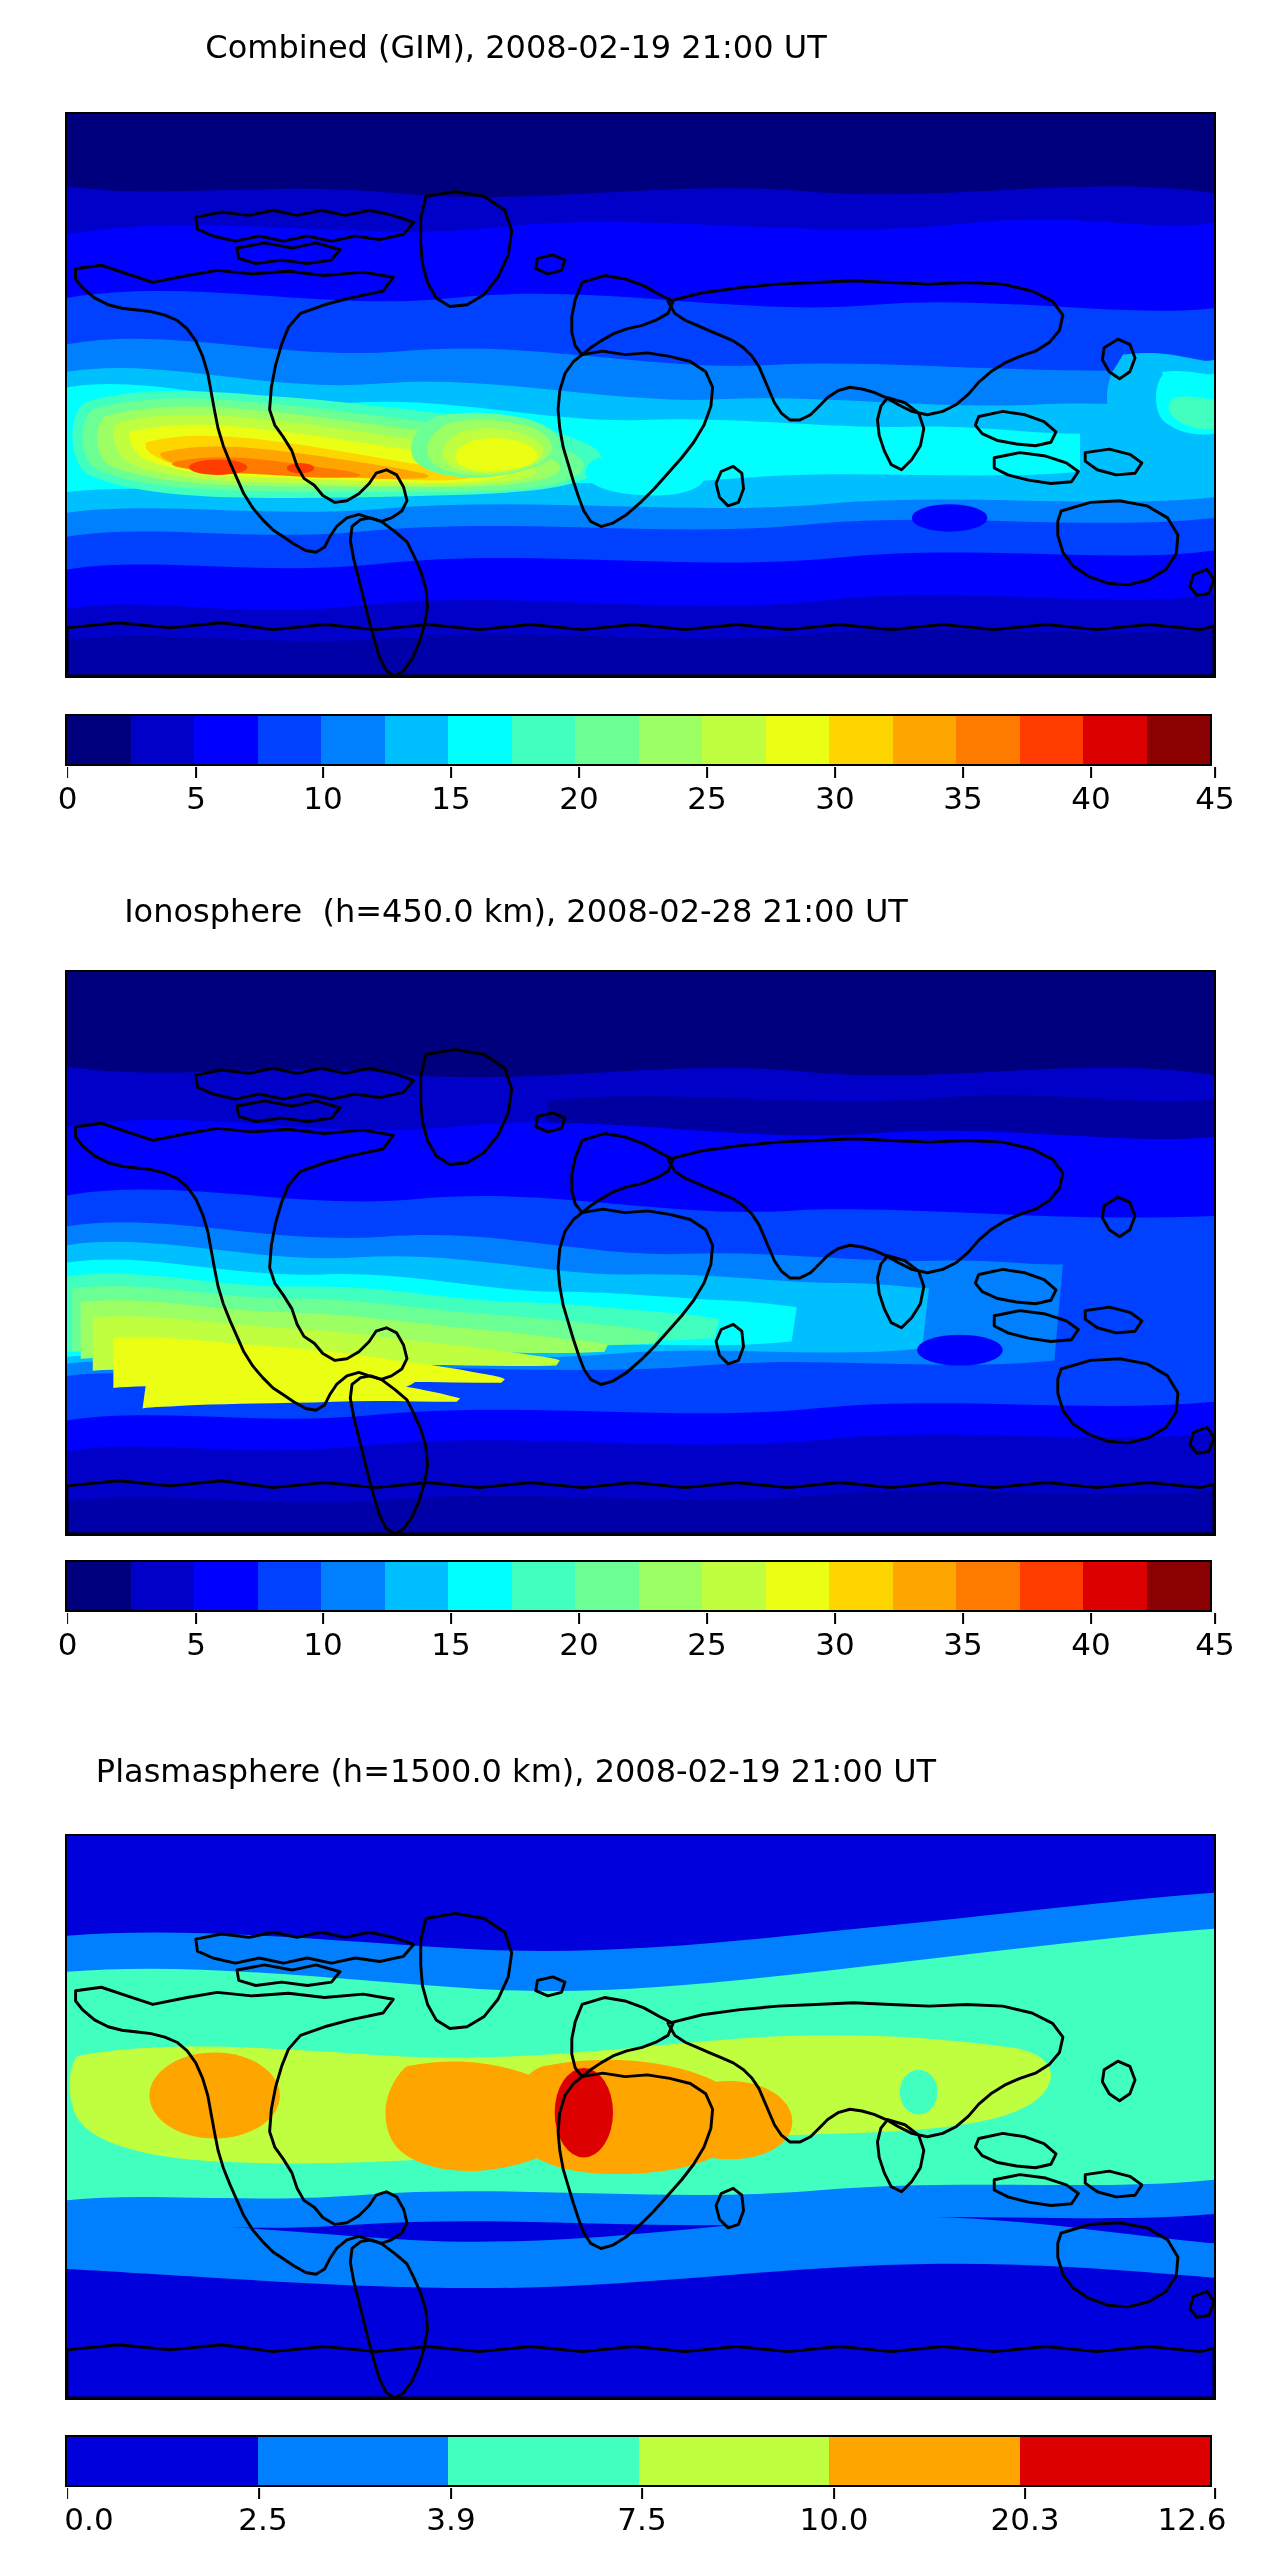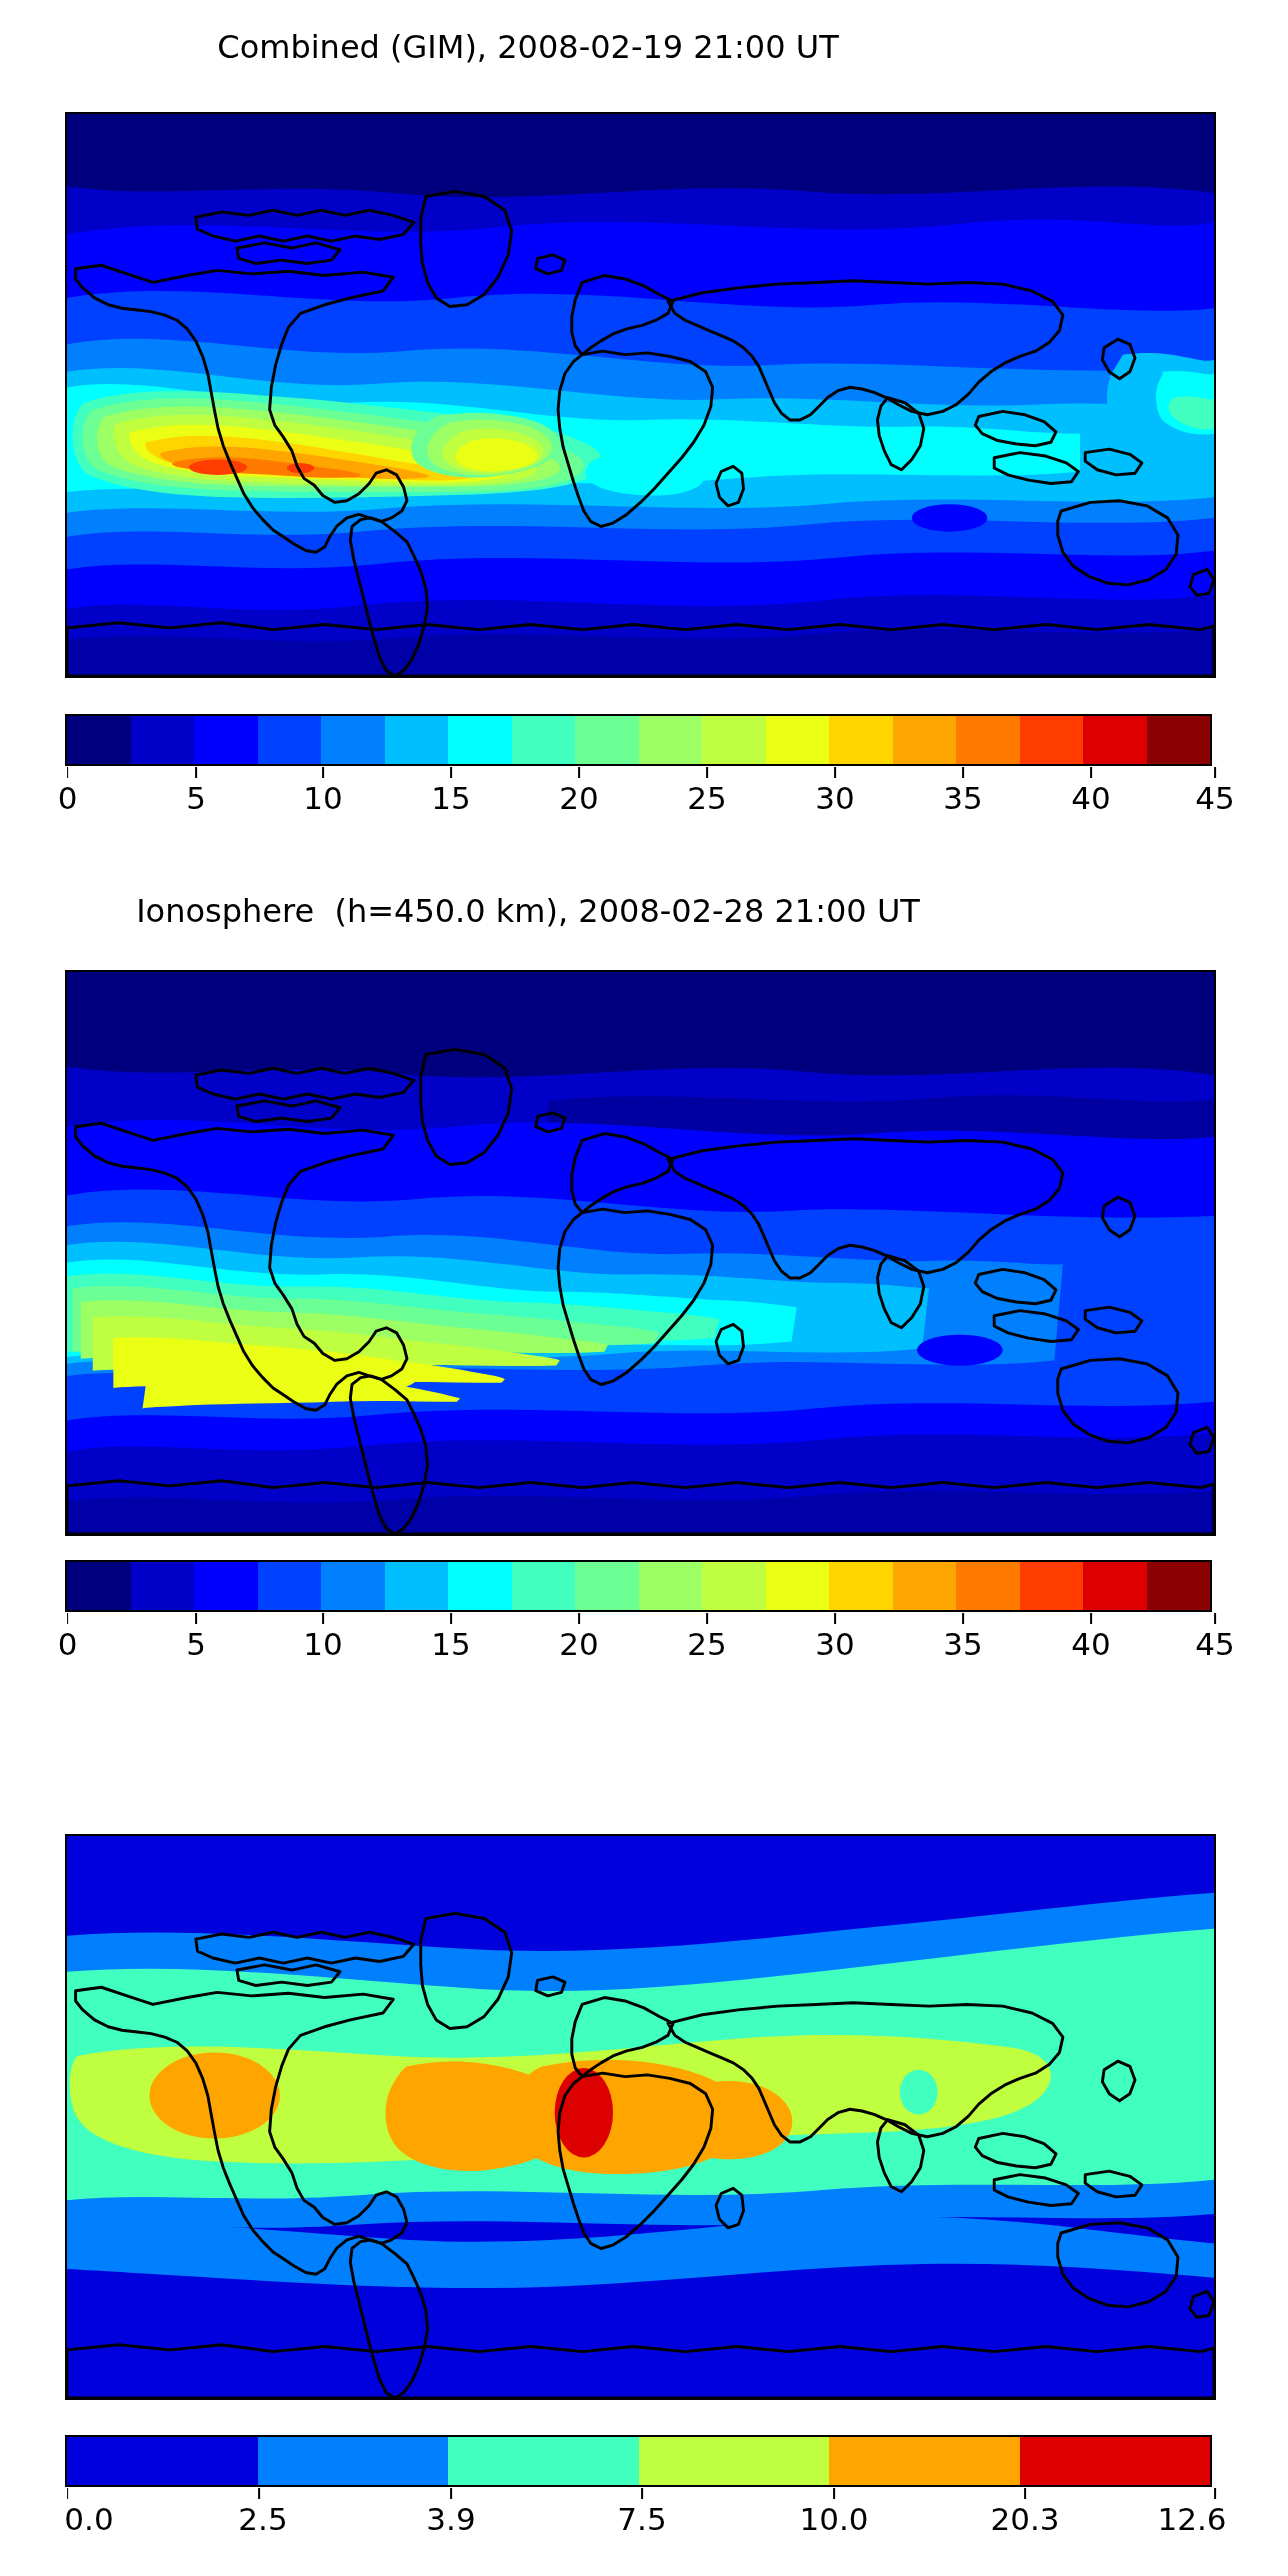--- a/index.html
+++ b/index.html
@@ -5,21 +5,21 @@
   html, body {
     margin: 0; padding: 0; background: #ffffff;
   }
   body {
     width: 1288px; height: 2576px;
     font-family: "DejaVu Sans", sans-serif;
     overflow: hidden;
   }
   .figure { position: relative; width: 1288px; height: 2576px; background: #fff; }
 
-  .panel-block { position: absolute; left: 0; width: 1032px; padding-left: 12px; }
+  .panel-block { position: absolute; left: 0; width: 1032px; }
 
   .panel-title {
     text-align: center;
     font-size: 32px;
     color: #000;
     font-family: "DejaVu Sans", sans-serif;
     letter-spacing: 0px;
     white-space: pre;
     line-height: 36px;
   }
@@ -371,20 +371,23 @@
         <div class="ticklabel" style="left:770px">30</div>
       <div class="tickmark" style="left:898px"></div>
         <div class="ticklabel" style="left:898px">35</div>
       <div class="tickmark" style="left:1026px"></div>
         <div class="ticklabel" style="left:1026px">40</div>
       <div class="tickmark" style="left:1150px"></div>
         <div class="ticklabel" style="left:1150px">45</div>
     </div>
   </div>
 
+  <div class="panel-block" style="top:1753px;">
+    <div class="panel-title">Plasmasphere (h=1500.0 km), 2008-02-19 21:00 UT</div>
+  </div>
   <div class="map-frame" style="top:1834px; height:562px;">
     <div class="map-inner">
       <svg viewBox="0 0 1336 654" preserveAspectRatio="none">
         <defs>
             <clipPath id="clip3">
               <rect x="0" y="0" width="1336" height="654"></rect>
             </clipPath>
           </defs>
         <g clip-path="url(#clip3)">
 

